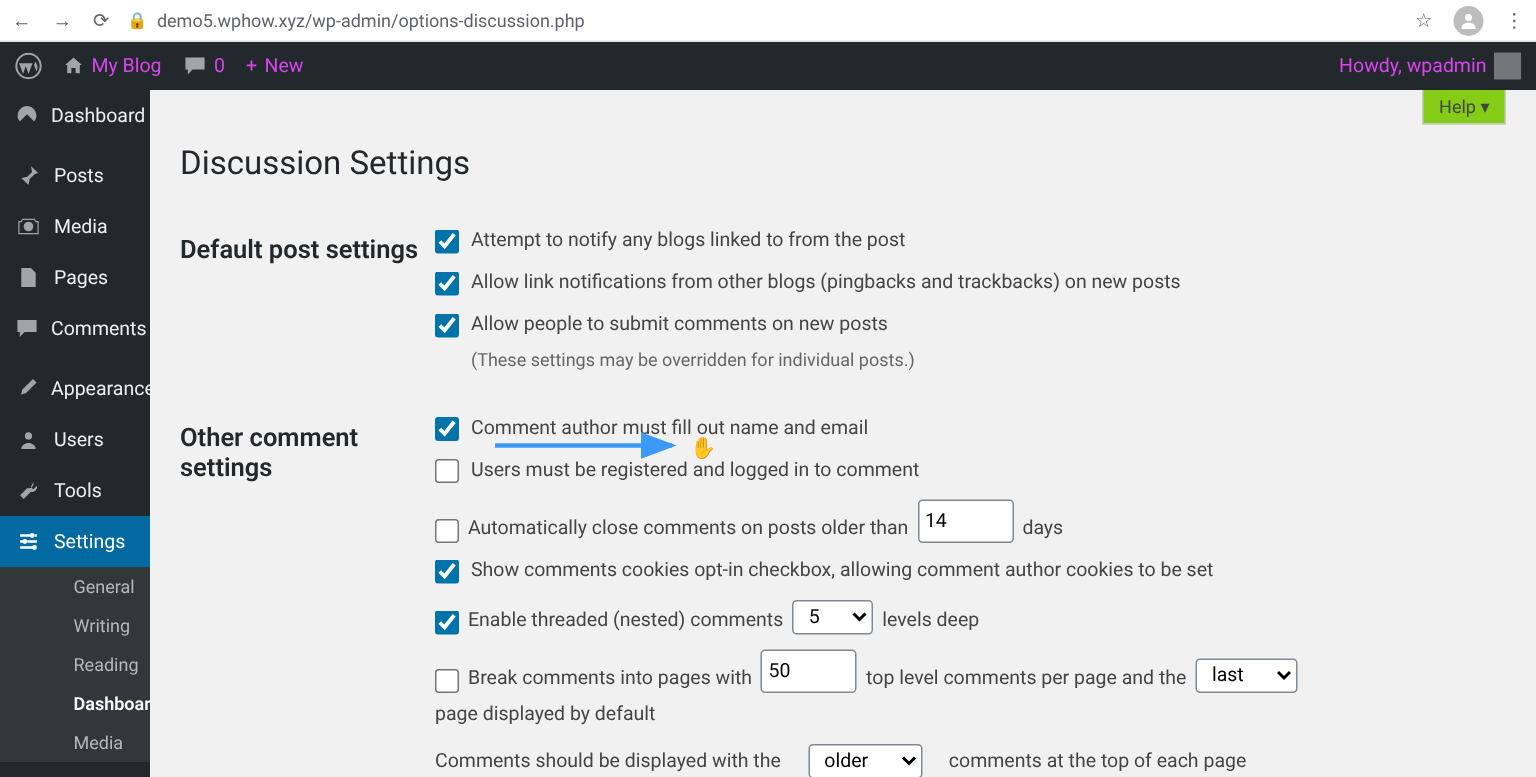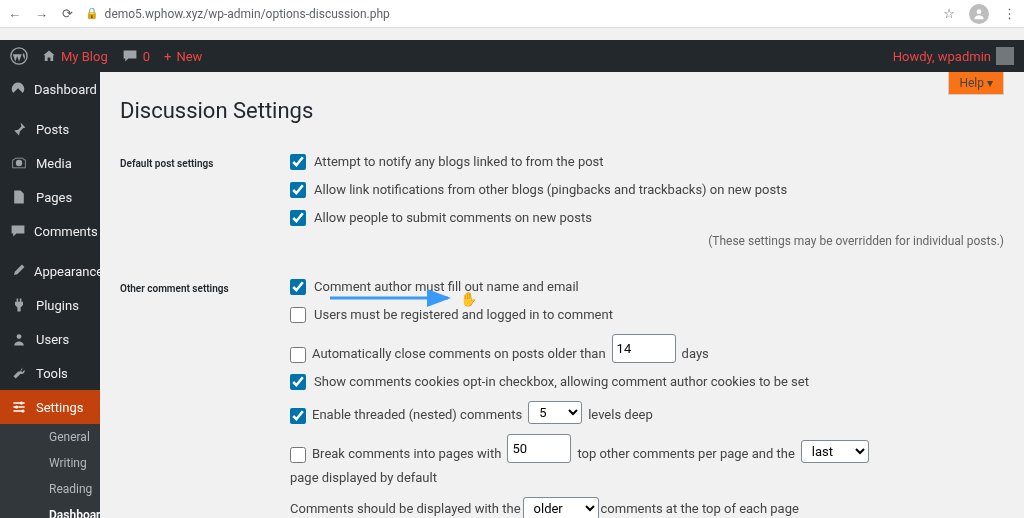--- a/index.html
+++ b/index.html
@@ -7,50 +7,50 @@
 
   
   .browser-bar { height: 28px; background: #fff; border-bottom: 1px solid #ddd; display: flex; align-items: center; padding: 0 8px; gap: 12px; }
   .browser-bar .nav-icons { display: flex; gap: 14px; align-items: center; color: #5f6368; }
   .browser-bar .url-bar { flex: 1; display: flex; align-items: center; gap: 6px; font-size: 12px; color: #5f6368; }
   .browser-bar .url-bar .lock { font-size: 11px; }
   .browser-bar .right-icons { display: flex; gap: 14px; align-items: center; color: #5f6368; }
   .avatar-circle { width: 20px; height: 20px; border-radius: 50%; background: #bdbdbd; display:flex;align-items:center;justify-content:center;color:#fff;font-size:12px;}
 
   
-  .wp-adminbar { height: 32px; background: #23282d; color: #ef4444; display: flex; align-items: center; padding: 0 10px; font-size: 13px; justify-content: space-between; margin-top: 12px; }
+  .wp-adminbar { height: 32px; background: #23282d; color: #d946ef; display: flex; align-items: center; padding: 0 10px; font-size: 13px; justify-content: space-between; }
   .wp-adminbar .left, .wp-adminbar .right { display: flex; align-items: center; gap: 14px; }
   .wp-adminbar .item { display: flex; align-items: center; gap: 5px; cursor: pointer; }
   .wp-adminbar .sq { width: 18px; height: 18px; background: #72777c; }
 
   
   .wrap { display: flex; height: calc(518px - 28px - 32px); }
   .sidebar { width: 100px; background: #23282d; color: #eee; overflow: hidden; }
   .sidebar .menu-item { display: flex; align-items: center; gap: 8px; padding: 8px 10px; font-size: 13px; color: #eee; cursor: pointer; }
   .sidebar .menu-item.sep { margin-top: 6px; }
-  .sidebar .menu-item.active { background: #c2410c; color: #fff; position: relative; }
+  .sidebar .menu-item.active { background: #0369a1; color: #fff; position: relative; }
   .sidebar .menu-item.active::after { content: ""; position: absolute; right: -6px; top: 50%; transform: translateY(-50%); border: 6px solid transparent; border-right-color: #f1f1f1; }
   .sidebar .submenu { background: #32373c; }
   .sidebar .submenu .sub-item { padding: 6px 12px; font-size: 12px; color: #b4b9be; cursor: pointer; margin-left: 37px; }
   .sidebar .submenu .sub-item.current { color: #fff; font-weight: 600; }
   .dashicon { width: 18px; height: 18px; display: inline-flex; align-items: center; justify-content: center; color: #a0a5aa; }
   .menu-item.active .dashicon { color: #fff; }
 
   
   .content { flex: 1; padding: 10px 20px; overflow-y: auto; background: #f1f1f1; position: relative; }
-  .help-btn { position: absolute; top: 0; right: 20px; background: #f97316; border: 1px solid #ccc; border-top: none; padding: 4px 10px; font-size: 12px; cursor: pointer; }
-  h1.title { font-size: 22px; font-weight: 400; color: #23282d; margin: 16px 0 20px; }
+  .help-btn { position: absolute; top: 0; right: 20px; background: #84cc16; border: 1px solid #ccc; border-top: none; padding: 4px 10px; font-size: 12px; cursor: pointer; }
+  h1.title { font-size: 22px; font-weight: 400; color: #23282d; margin: 27px 0 20px; }
 
   .form-table { width: 100%; border-collapse: collapse; }
-  .form-table th { text-align: left; vertical-align: top; width: 170px; padding: 15px 10px 15px 0; font-size: 10px; font-weight: 600; color: #23282d; }
+  .form-table th { text-align: left; vertical-align: top; width: 170px; padding: 15px 10px 15px 0; font-size: 17px; font-weight: 600; color: #23282d; }
   .form-table td { padding: 10px 0; font-size: 13px; color: #444; }
   .form-table td label { display: flex; align-items: center; gap: 8px; margin-bottom: 10px; line-height: 1.4; flex-wrap: wrap; }
   .form-table td label.inline-row { display:flex; align-items:flex-end; gap:6px; flex-wrap:wrap;}
-  .form-table .desc { color: #666; font-size: 12px; margin-top: -4px; margin-bottom: 10px; text-align: right; }
-  .form-table .plain-row { display:flex; align-items:center; gap:2px; margin-bottom:10px; flex-wrap:wrap;}
+  .form-table .desc { color: #666; font-size: 12px; margin-left: 24px; margin-top: -4px; margin-bottom: 10px; }
+  .form-table .plain-row { display:flex; align-items:center; gap:18px; margin-bottom:10px; flex-wrap:wrap;}
 
   input[type=checkbox] { width: 16px; height: 16px; accent-color: #0073aa; cursor: pointer; }
   input[type=number], input.small-text { width: 64px; padding: 6px 4px; border: 1px solid #7e8993; border-radius: 3px; font-size: 13px; }
   select { padding: 2px 18px 2px 6px; border: 1px solid #7e8993; border-radius: 3px; font-size: 13px; background: #fff; cursor: pointer; }
 
   .arrow-annot { position: absolute; left: 40px; top: 143px; pointer-events: none; }
   .cursor-annot { position: absolute; left: 170px; top: 148px; pointer-events: none; font-size:14px;}
 </style>
 </head>
 <body>
@@ -154,28 +154,20 @@
         </span>
         <span>Comments</span>
       </div>
     <div class="menu-item sep">
         <span class="dashicon">
           <svg width="16" height="16" viewBox="0 0 20 20" fill="currentColor">
             <path d="M15 2l3 3-9 9-4 1 1-4z"></path>
           </svg>
         </span>
         <span>Appearance</span>
-      </div>
-    <div class="menu-item">
-        <span class="dashicon">
-          <svg width="16" height="16" viewBox="0 0 20 20" fill="currentColor">
-            <path d="M7 2v4H5v4l3 3v5h4v-5l3-3V6h-2V2h-2v4H9V2z"></path>
-          </svg>
-        </span>
-        <span>Plugins</span>
       </div>
     <div class="menu-item">
         <span class="dashicon">
           <svg width="16" height="16" viewBox="0 0 20 20" fill="currentColor">
             <circle cx="10" cy="7" r="3"></circle>
             <path d="M4 18c0-3 3-5 6-5s6 2 6 5z"></path>
           </svg>
         </span>
         <span>Users</span>
       </div>
@@ -268,21 +260,21 @@
           <label class="inline-row">
             <input type="checkbox" checked="" style="">
             <span>Enable threaded (nested) comments</span>
             <select><option>5</option></select>
             <span>levels deep</span>
           </label>
           <label class="inline-row">
             <input type="checkbox" style="">
             <span>Break comments into pages with</span>
             <input type="number" class="small-text" value="50" style="">
-            <span>top other comments per page and the</span>
+            <span>top level comments per page and the</span>
             <select><option>last</option></select>
             <span>page displayed by default</span>
           </label>
           <div class="plain-row">
             <span>Comments should be displayed with the</span>
             <select><option>older</option></select>
             <span>comments at the top of each page</span>
           </div>
         </td>
       </tr>

